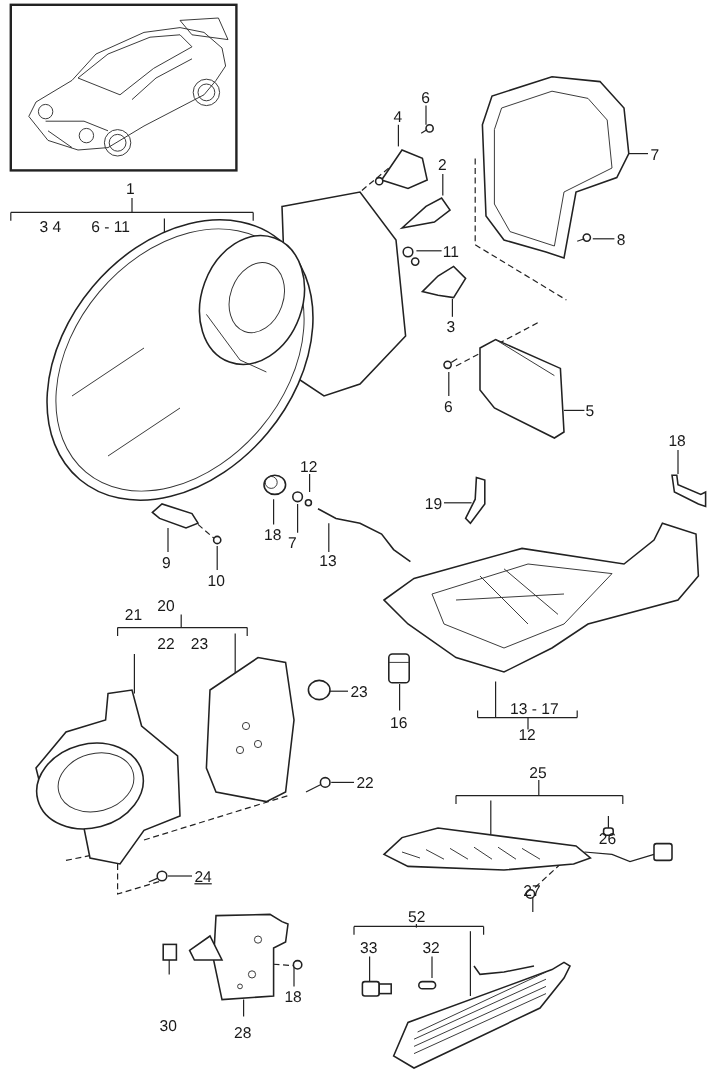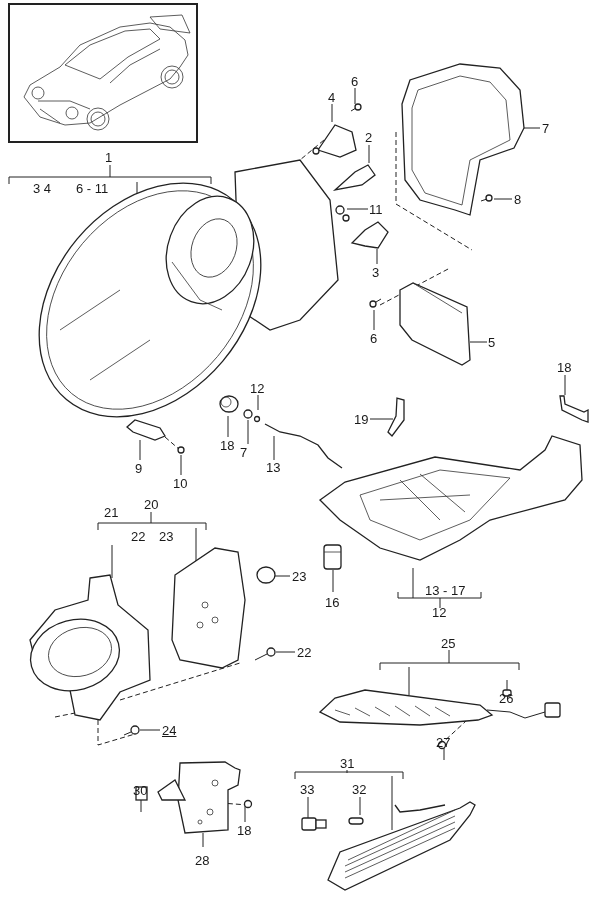--- a/index.html
+++ b/index.html
@@ -328,28 +328,28 @@
 <span class="lbl" style="left:369px;top:203px;">11</span>
 <span class="lbl" style="left:432px;top:606px;">12</span>
 <span class="lbl" style="left:425px;top:584px;">13 - 17</span>
 <span class="lbl" style="left:266px;top:461px;">13</span>
 <span class="lbl" style="left:240px;top:446px;">7</span>
 <span class="lbl" style="left:250px;top:382px;">12</span>
 <span class="lbl" style="left:325px;top:596px;">16</span>
 <span class="lbl" style="left:557px;top:361px;">18</span>
 <span class="lbl" style="left:220px;top:439px;">18</span>
 <span class="lbl" style="left:354px;top:413px;">19</span>
-<span class="lbl" style="left:144px;top:498px;">20</span>
+<span class="lbl" style="left:131px;top:498px;">20</span>
 <span class="lbl" style="left:104px;top:506px;">21</span>
 <span class="lbl" style="left:131px;top:530px;">22</span>
 <span class="lbl" style="left:159px;top:530px;">23</span>
 <span class="lbl" style="left:297px;top:646px;">22</span>
 <span class="lbl" style="left:292px;top:570px;">23</span>
 <span class="lbl" style="left:162px;top:724px;text-decoration:underline;">24</span>
 <span class="lbl" style="left:441px;top:637px;">25</span>
 <span class="lbl" style="left:499px;top:667px;margin-top:25px;">26</span>
 <span class="lbl" style="left:436px;top:736px;">27</span>
 <span class="lbl" style="left:195px;top:854px;">28</span>
 <span class="lbl" style="left:237px;top:824px;">18</span>
-<span class="lbl" style="left:133px;top:784px;">30</span>
-<span class="lbl" style="left:340px;top:757px;">31</span>
+<span class="lbl" style="left:133px;top:848px;">30</span>
+<span class="lbl" style="left:340px;top:757px;">52</span>
 <span class="lbl" style="left:352px;top:783px;">32</span>
 <span class="lbl" style="left:300px;top:783px;">33</span>
 
 </body></html>

